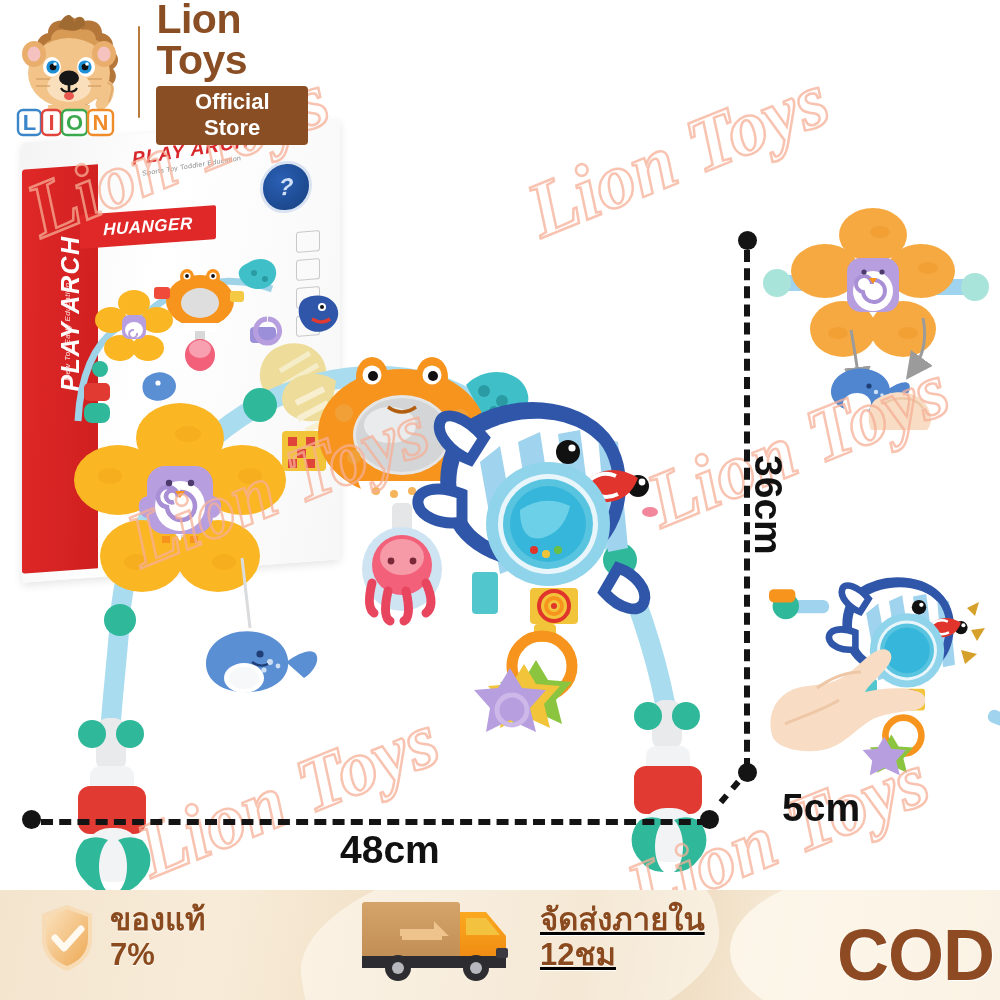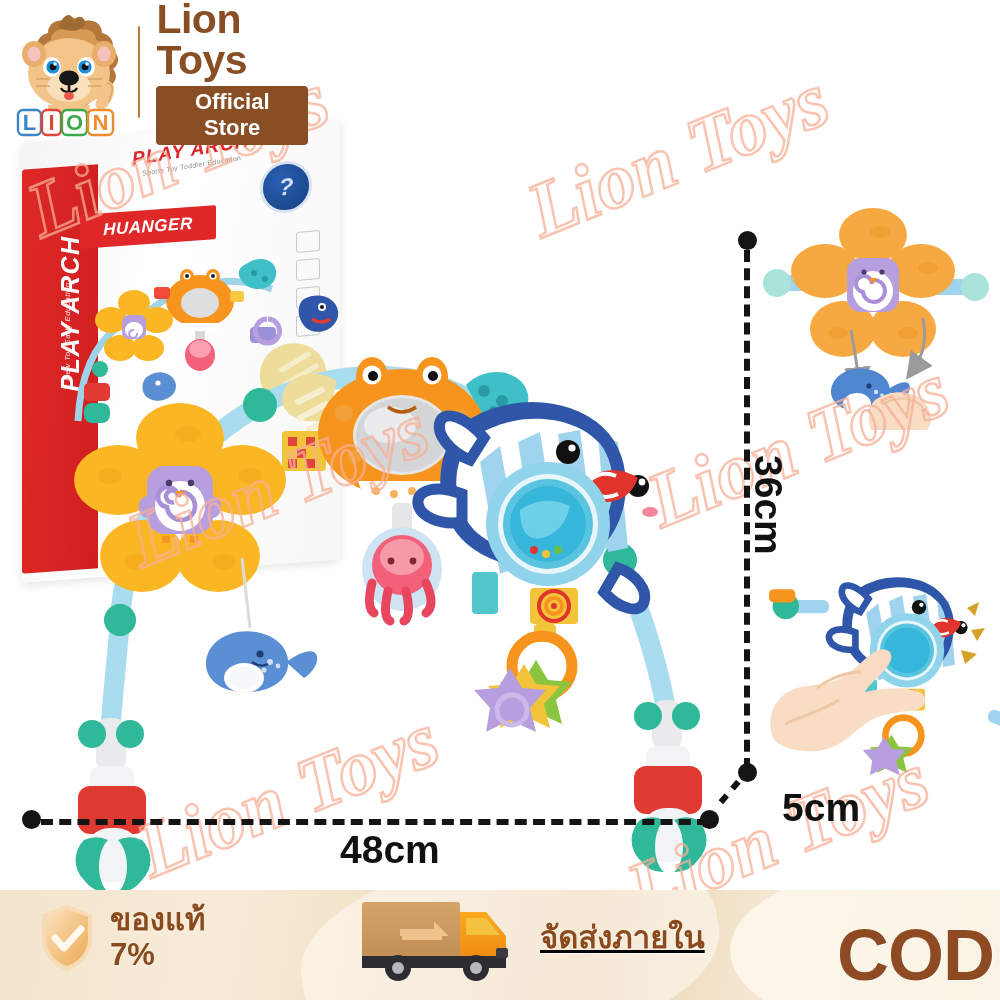--- a/index.html
+++ b/index.html
@@ -582,19 +582,20 @@
           <rect x="6" y="66" width="144" height="12" fill="#2c2c31"></rect>
           <rect x="140" y="58" width="12" height="10" rx="2" fill="#3a3a40"></rect>
           <circle cx="42" cy="78" r="13" fill="#2c2c31"></circle>
             <circle cx="42" cy="78" r="6" fill="#b6b8bd"></circle>
           <circle cx="120" cy="78" r="13" fill="#2c2c31"></circle>
             <circle cx="120" cy="78" r="6" fill="#b6b8bd"></circle>
         </svg>
       </div>
       <div class="tx2">
         <div>จัดส่งภายใน</div>
+        <div>12ชม</div>
       </div>
     </div>
 
     <div class="cod">COD</div>
   </div>
 
 </div>
 
 </body></html>

